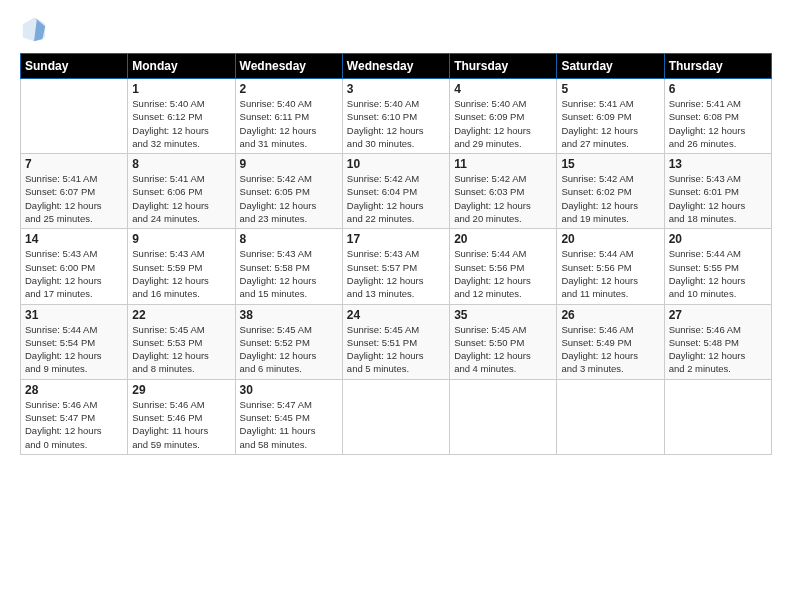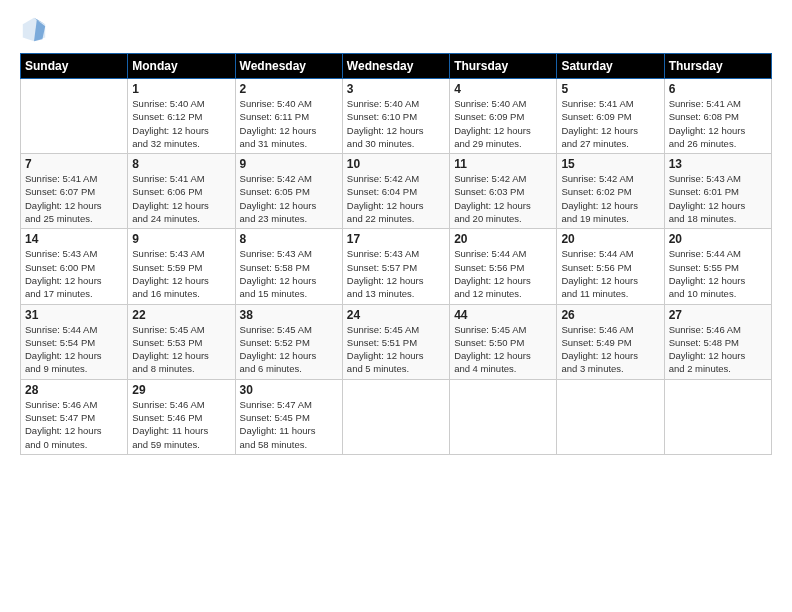--- a/index.html
+++ b/index.html
@@ -235,21 +235,21 @@
           </td>
           <td>
             <span class="day-num">38</span>
             <div class="day-info">Sunrise: 5:45 AM<br>Sunset: 5:52 PM<br>Daylight: 12 hours<br>and 6 minutes.</div>
           </td>
           <td>
             <span class="day-num">24</span>
             <div class="day-info">Sunrise: 5:45 AM<br>Sunset: 5:51 PM<br>Daylight: 12 hours<br>and 5 minutes.</div>
           </td>
           <td>
-            <span class="day-num">44</span>
+            <span class="day-num">35</span>
             <div class="day-info">Sunrise: 5:45 AM<br>Sunset: 5:50 PM<br>Daylight: 12 hours<br>and 4 minutes.</div>
           </td>
           <td>
             <span class="day-num">26</span>
             <div class="day-info">Sunrise: 5:46 AM<br>Sunset: 5:49 PM<br>Daylight: 12 hours<br>and 3 minutes.</div>
           </td>
           <td>
             <span class="day-num">27</span>
             <div class="day-info">Sunrise: 5:46 AM<br>Sunset: 5:48 PM<br>Daylight: 12 hours<br>and 2 minutes.</div>
           </td>

